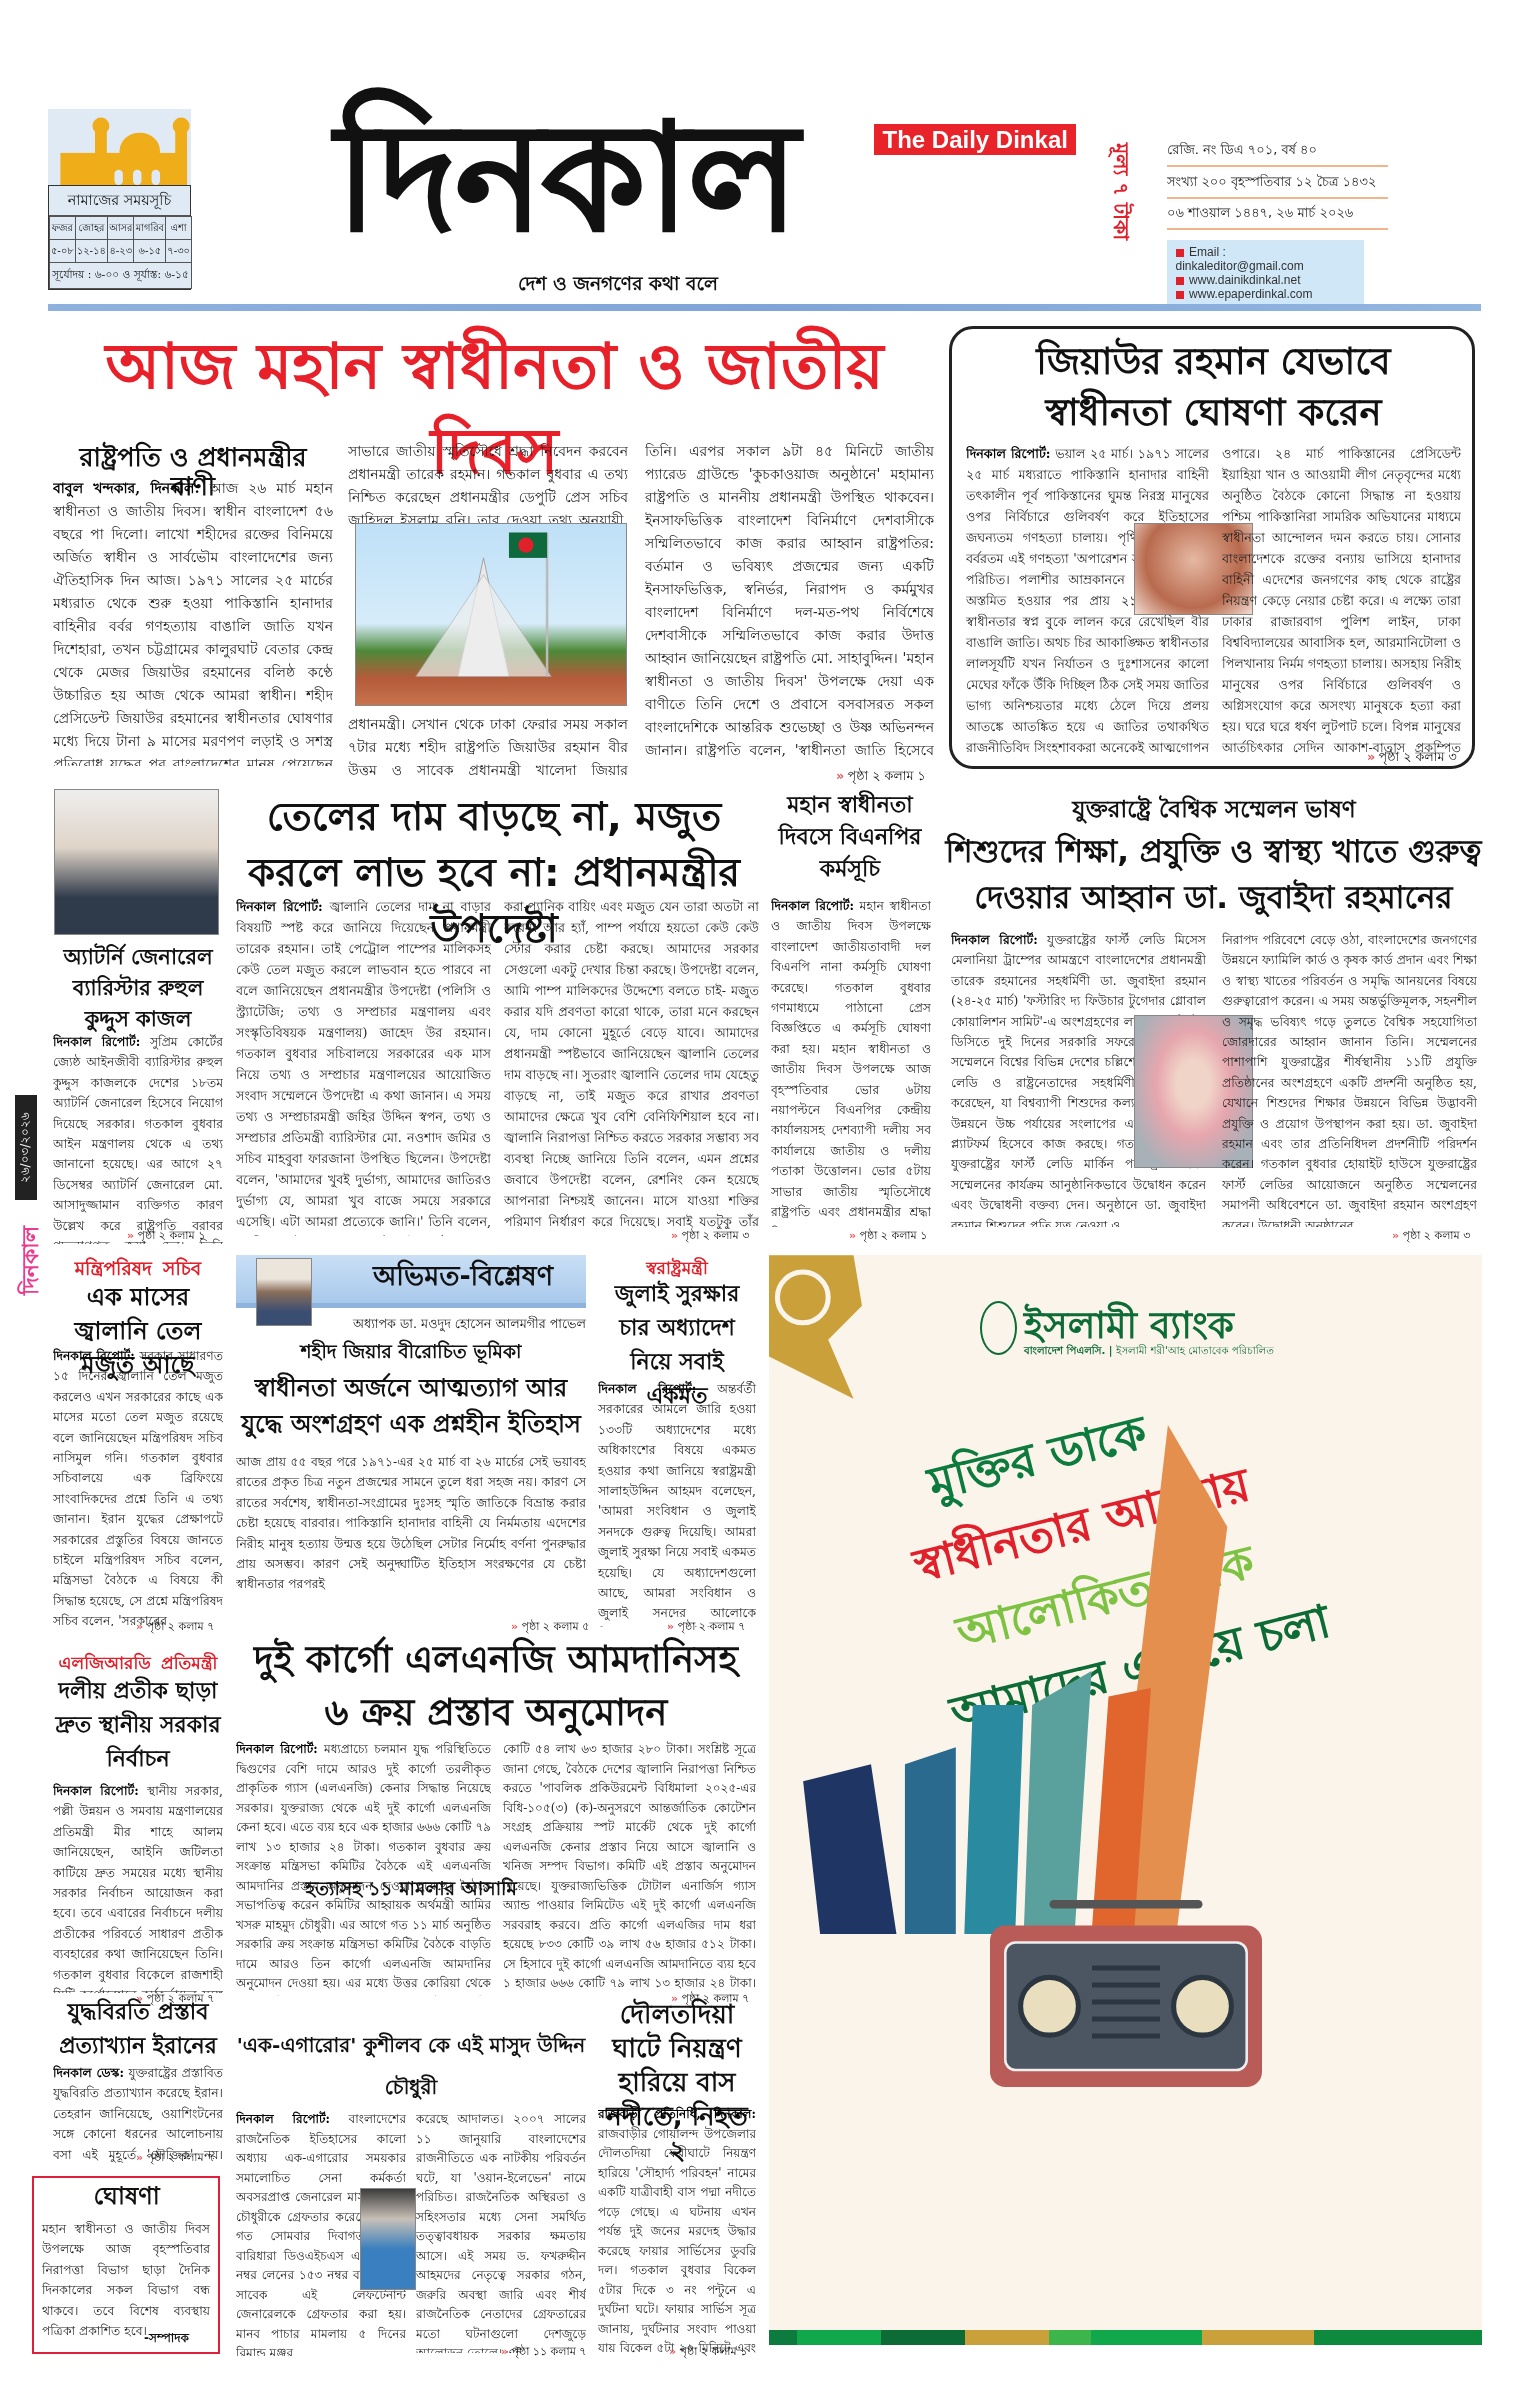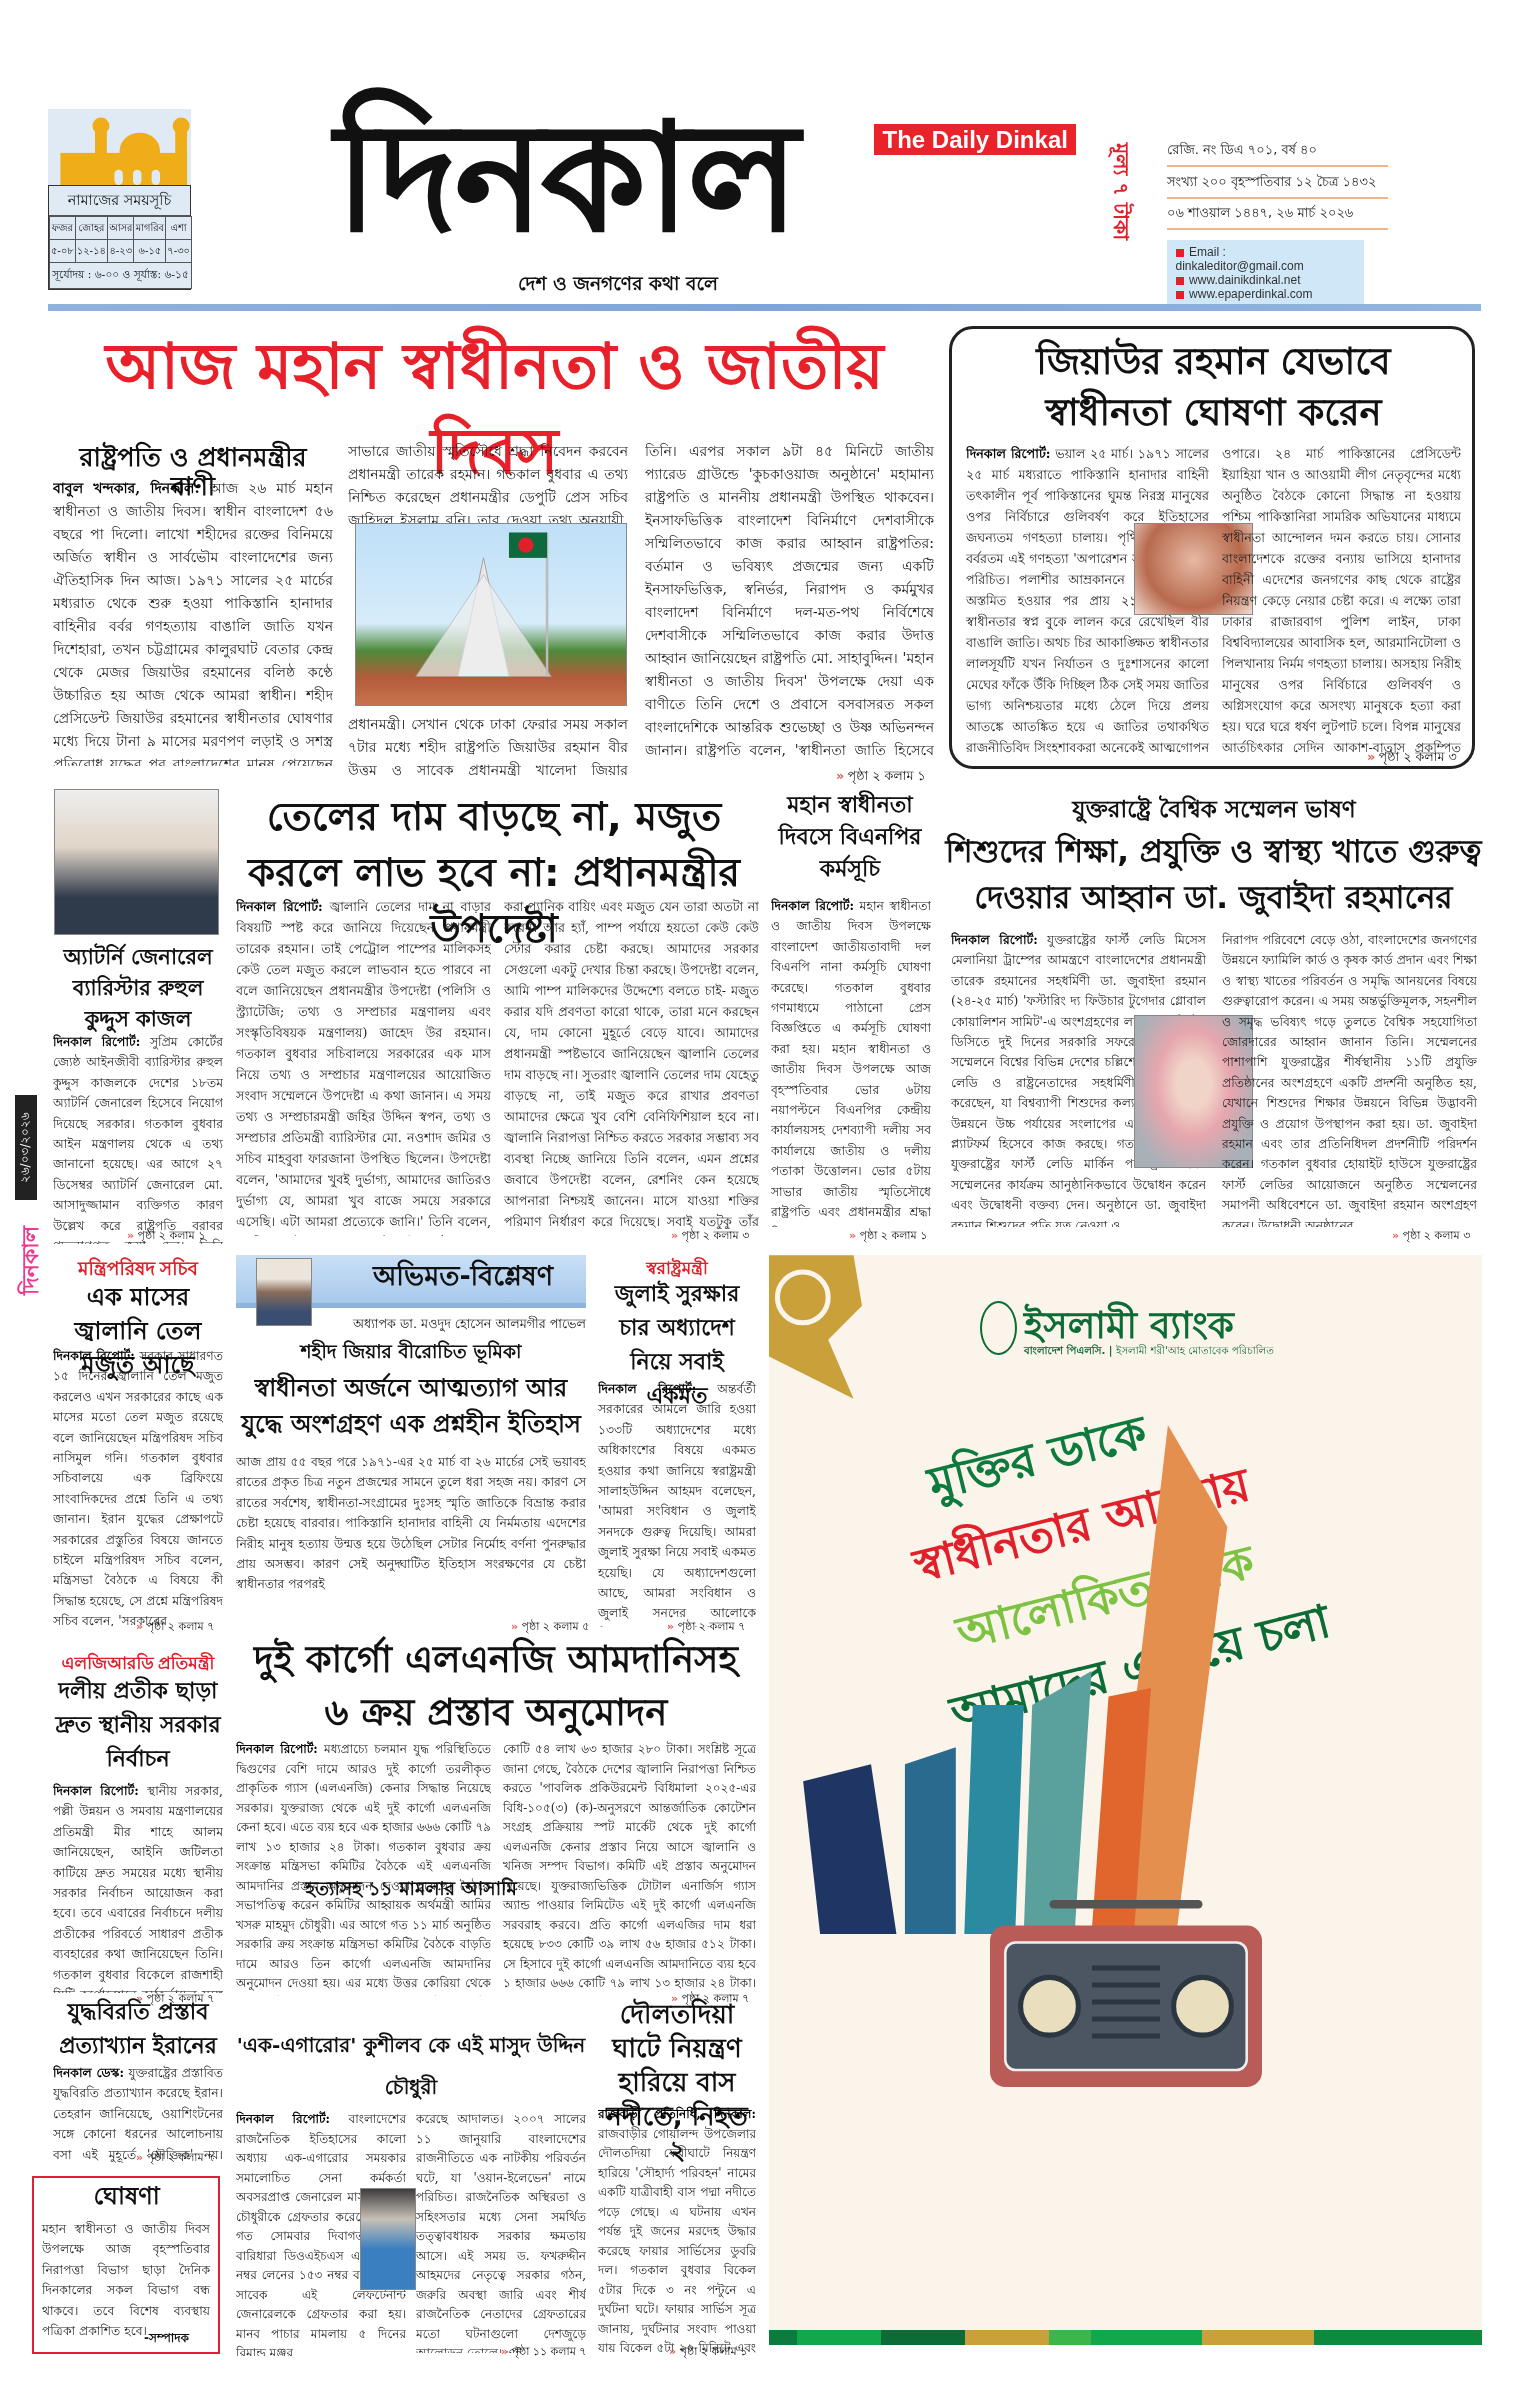--- a/index.html
+++ b/index.html
@@ -4,21 +4,21 @@
 <style>
   * { box-sizing: border-box; margin: 0; padding: 0; }
   html, body { width: 1528px; height: 2401px; background: #fff; overflow: hidden; }
   body { font-family: "DejaVu Sans", "Liberation Sans", sans-serif; color: #111; position: relative; }
   .abs { position: absolute; }
   .body-text { font-size: 14px; line-height: 23px; text-align: justify; color: #222; font-family: "DejaVu Serif", serif; }
   .body-text b.lead { font-weight: bold; color: #000; }
   .jump { color: #111; font-size: 12.7px; white-space: nowrap; }
   .jump .arrow { color: #e05a5a; font-weight: bold; margin-right: 3.4px; }
   .hl { font-family: "DejaVu Sans", sans-serif; font-weight: bold; color: #111; text-align: center; line-height: 1.15; }
-  .kicker-red { color: #e0202a; font-weight: bold; text-align: center; font-family: Liberation Serif, serif; }
+  .kicker-red { color: #e0202a; font-weight: bold; text-align: center; font-family: Liberation Mono, monospace; }
   .photo { background: #ccc; border: 0.8px solid #888; overflow: hidden; position: absolute; }
   
   .prayer-box { left: 48px; top: 109px; width: 143px; height: 182px; }
   .prayer-img { width: 143px; height: 76px; background: #dfeaf5; position: relative; overflow: hidden; }
   .prayer-table { width: 143px; border: 1.7px solid #333; background: #dfeaf5; border-collapse: collapse; font-size: 9.8px; }
   .prayer-table td { border: 0.8px solid #555; text-align: center; padding: 2.5px 0; }
   .prayer-title { font-size: 14.4px; text-align: center; border-bottom: 0.8px solid #555; padding: 2.5px 0; }
   .logo { left: 335px; top: 93px; width: 620px; height: 187px; }
   .logo-text { font-size: 151px; font-weight: bold; color: #111; line-height: 170px; letter-spacing: -3.4px; font-family: "DejaVu Sans", sans-serif; }
   .eng-badge { background: #e8232a; color: #fff; font-weight: bold; font-size: 24px; padding: 1.7px 8.5px; font-family: "Liberation Sans", sans-serif; }

